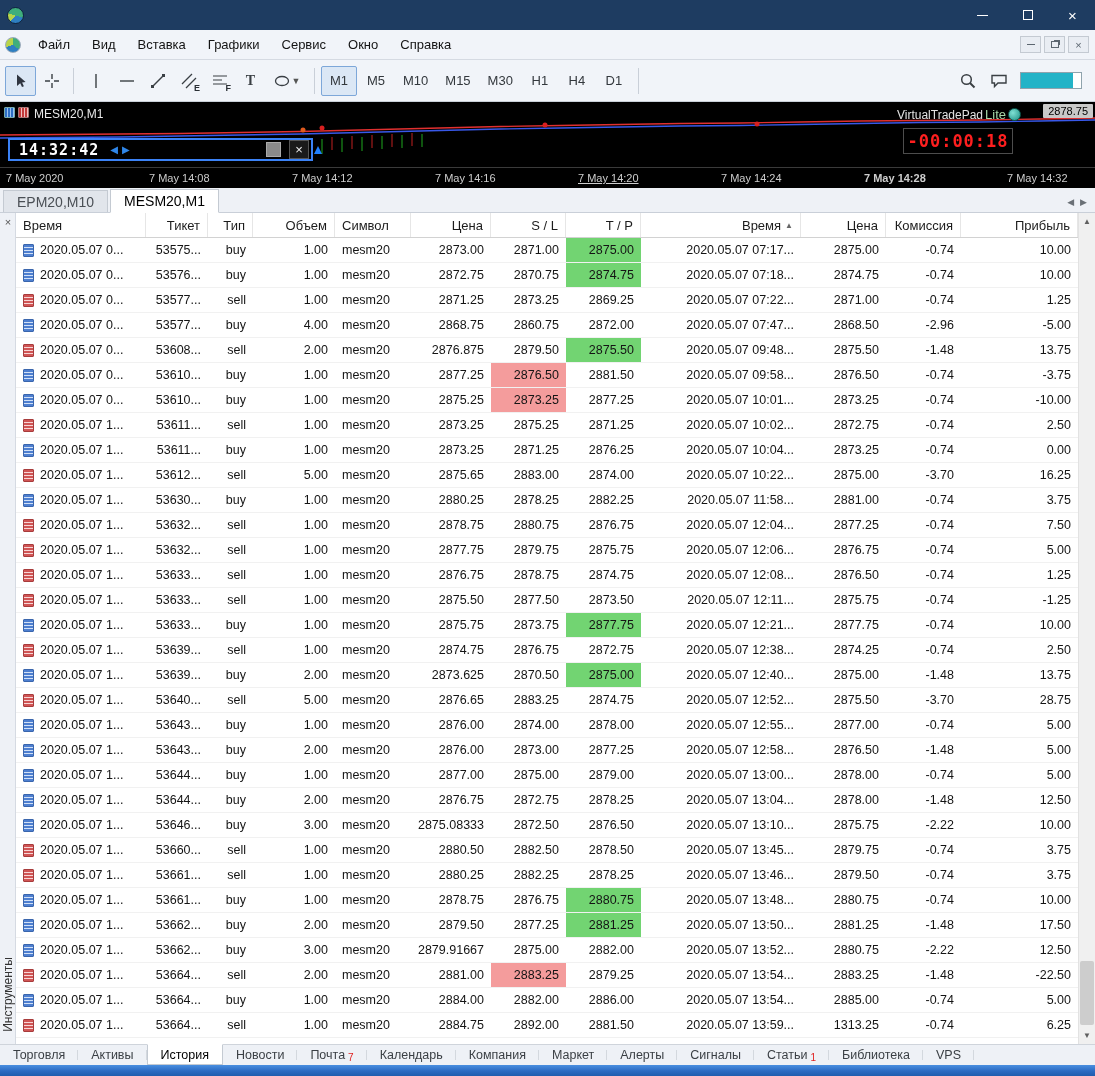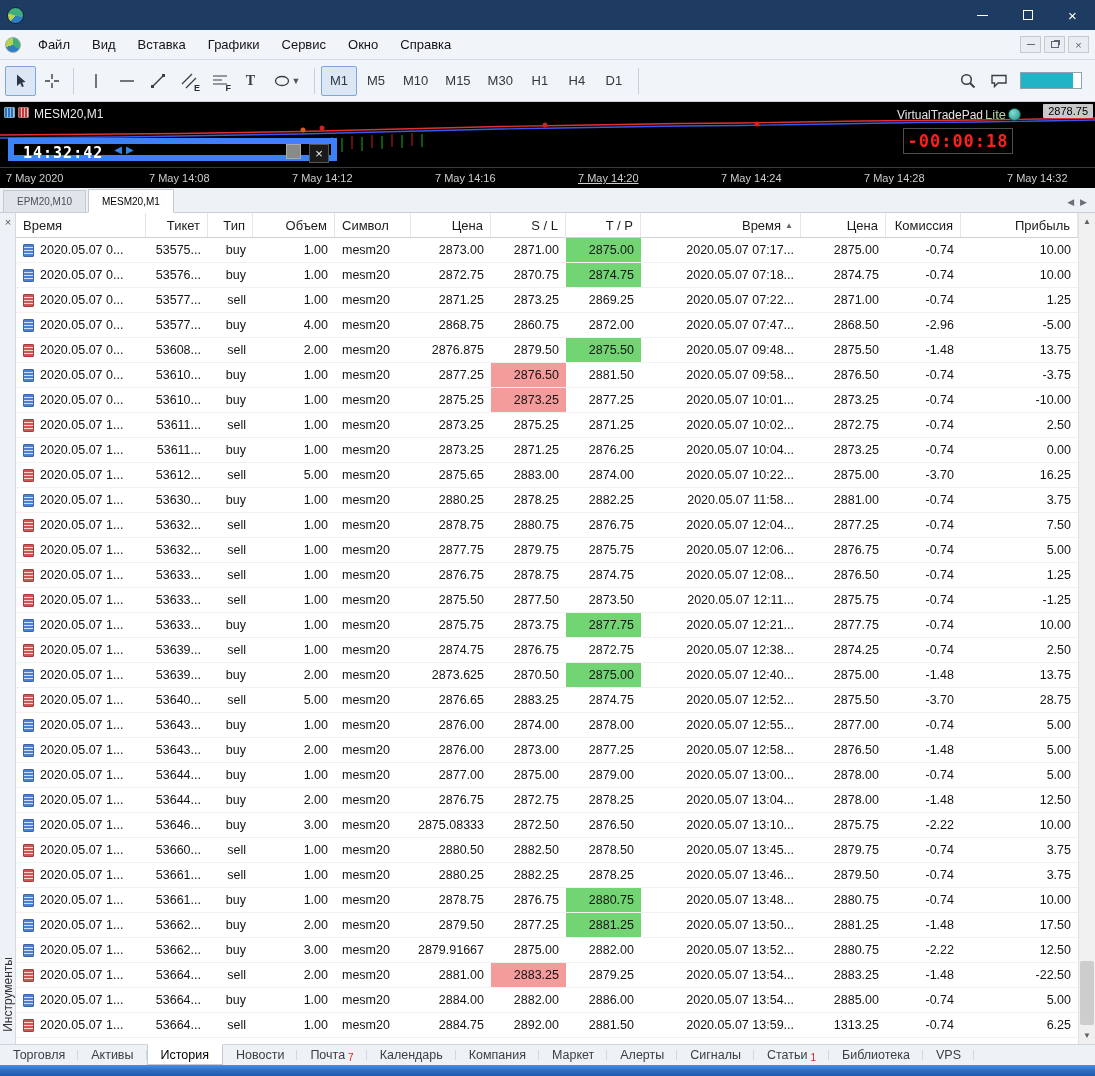--- a/index.html
+++ b/index.html
@@ -54,38 +54,38 @@
 .mini-ic{width:11px;height:11px;border-radius:1px;display:inline-block}
 .mini-ic.blue{background:repeating-linear-gradient(to right,#2e6fc4 0 2px,#9cc1ef 2px 3px);border:1px solid #7aa}
 .mini-ic.red{background:repeating-linear-gradient(to right,#c23a3a 0 2px,#f0c0c0 2px 3px);border:1px solid #a77}
 .chart-symbol{position:absolute;left:34px;top:5px;color:#e9e9e9;font-size:12px}
 .vtp{position:absolute;right:74px;top:5px;display:flex;align-items:center;gap:2px;color:#e3e3e3;font-size:12px}
 .vtp-lite{color:#a8d8a8;font-size:13px}
 .globe{width:13px;height:13px;border-radius:50%;display:inline-block;
   background:radial-gradient(circle at 35% 35%,#7fe0d4,#1d8f84);border:1px solid #0c5a52}
 .price-tag{position:absolute;right:2px;top:2px;background:#c9c9c9;color:#000;font-size:11px;
   padding:1px 5px;border-radius:1px}
-.clock-box{position:absolute;left:8px;top:36px;width:329px;height:23px;background:#000;
-  border:6px solid #3b82f6;display:flex;}
+.clock-box{position:absolute;left:8px;top:36px;width:305px;height:23px;background:#000;
+  border:2px solid #3b82f6;display:flex;align-items:center}
 .clock-text{color:#fff;font:bold 15px "DejaVu Sans Mono",monospace;letter-spacing:1px;padding:0 9px}
 .clock-arrow{color:#2f86e8;font-size:10px;padding:0 2px;cursor:default}
 .clock-sq{width:15px;height:15px;background:#8a8a8a;border:1px solid #aaa;margin-left:auto;margin-right:8px}
 .clock-close{color:#eee;font-size:13px;width:20px;height:19px;display:flex;align-items:center;justify-content:center;
   background:#1a1a1a;border:1px solid #555;margin-right:2px}
 .countdown{position:absolute;left:903px;top:26px;width:110px;height:26px;background:#000;
   border:1px solid #4d4d4d;color:#ff1f1f;font:bold 17px "DejaVu Sans Mono",monospace;
   display:flex;align-items:center;justify-content:center;letter-spacing:1px}
 .time-axis{position:absolute;left:0;bottom:0;width:1095px;height:21px;border-top:1px solid #3a3a3a;
   color:#cdcdcd;font-size:11px}
 .axis-label{position:absolute;top:4px;white-space:nowrap}
 
 .chart-tabs{position:absolute;top:188px;left:0;width:1095px;height:25px;background:#eef1f6;
   border-bottom:1px solid #c9cfd8;display:flex;align-items:flex-end;padding-left:3px}
 .chart-tabs-list{display:flex;align-items:flex-end;height:100%;padding-top:2px}
-.chart-tab{height:22px;padding:0 13px;display:flex;align-items:center;font-size:10px;color:#4a4f55;
+.chart-tab{height:22px;padding:0 13px;display:flex;align-items:center;font-size:14px;color:#4a4f55;
   background:#e1e5eb;border:1px solid #c4cad2;border-bottom:none;margin-right:2px}
 .chart-tab.active{background:#fff;color:#000;height:24px;margin-bottom:-1px;border-bottom:1px solid #fff}
 .tab-scroll{margin-left:auto;display:flex;gap:6px;align-items:center;margin-right:8px;margin-bottom:5px;
   color:#6a7076;font-size:9px}
 
 .toolbox{position:absolute;top:213px;left:0;width:1095px;height:831px;display:flex;background:#fff}
 .side-strip{width:16px;background:#eef1f6;border-right:1px solid #d5dae2;position:relative;flex:none}
 .strip-close{position:absolute;top:3px;left:0;width:16px;text-align:center;font-size:11px;color:#555}
 .strip-label{position:absolute;bottom:12px;left:1px;writing-mode:vertical-rl;transform:rotate(180deg);
   font-size:12px;color:#333;white-space:nowrap}
@@ -283,21 +283,21 @@
     <span class="clock-close">×</span>
   </div>
   <div class="countdown">-00:00:18</div>
   <div class="time-axis">
       <span class="axis-label" style="left: 6px;">7 May 2020</span>
       <span class="axis-label" style="left: 149px;">7 May 14:08</span>
       <span class="axis-label" style="left: 292px;">7 May 14:12</span>
       <span class="axis-label" style="left: 435px;">7 May 14:16</span>
       <span class="axis-label" style="left: 578px; text-decoration: underline;">7 May 14:20</span>
       <span class="axis-label" style="left: 721px;">7 May 14:24</span>
-      <span class="axis-label" style="left: 864px;">7 May 14:28</span>
+      <span class="axis-label" style="left: 864px; font-weight: bold;">7 May 14:28</span>
       <span class="axis-label" style="left: 1007px;">7 May 14:32</span>
     </div>
 </div>
 
 <div class="chart-tabs">
   <div class="chart-tabs-list">
       <div class="chart-tab">EPM20,M10</div>
       <div class="chart-tab active">MESM20,M1</div>
     </div>
   <div class="tab-scroll">

